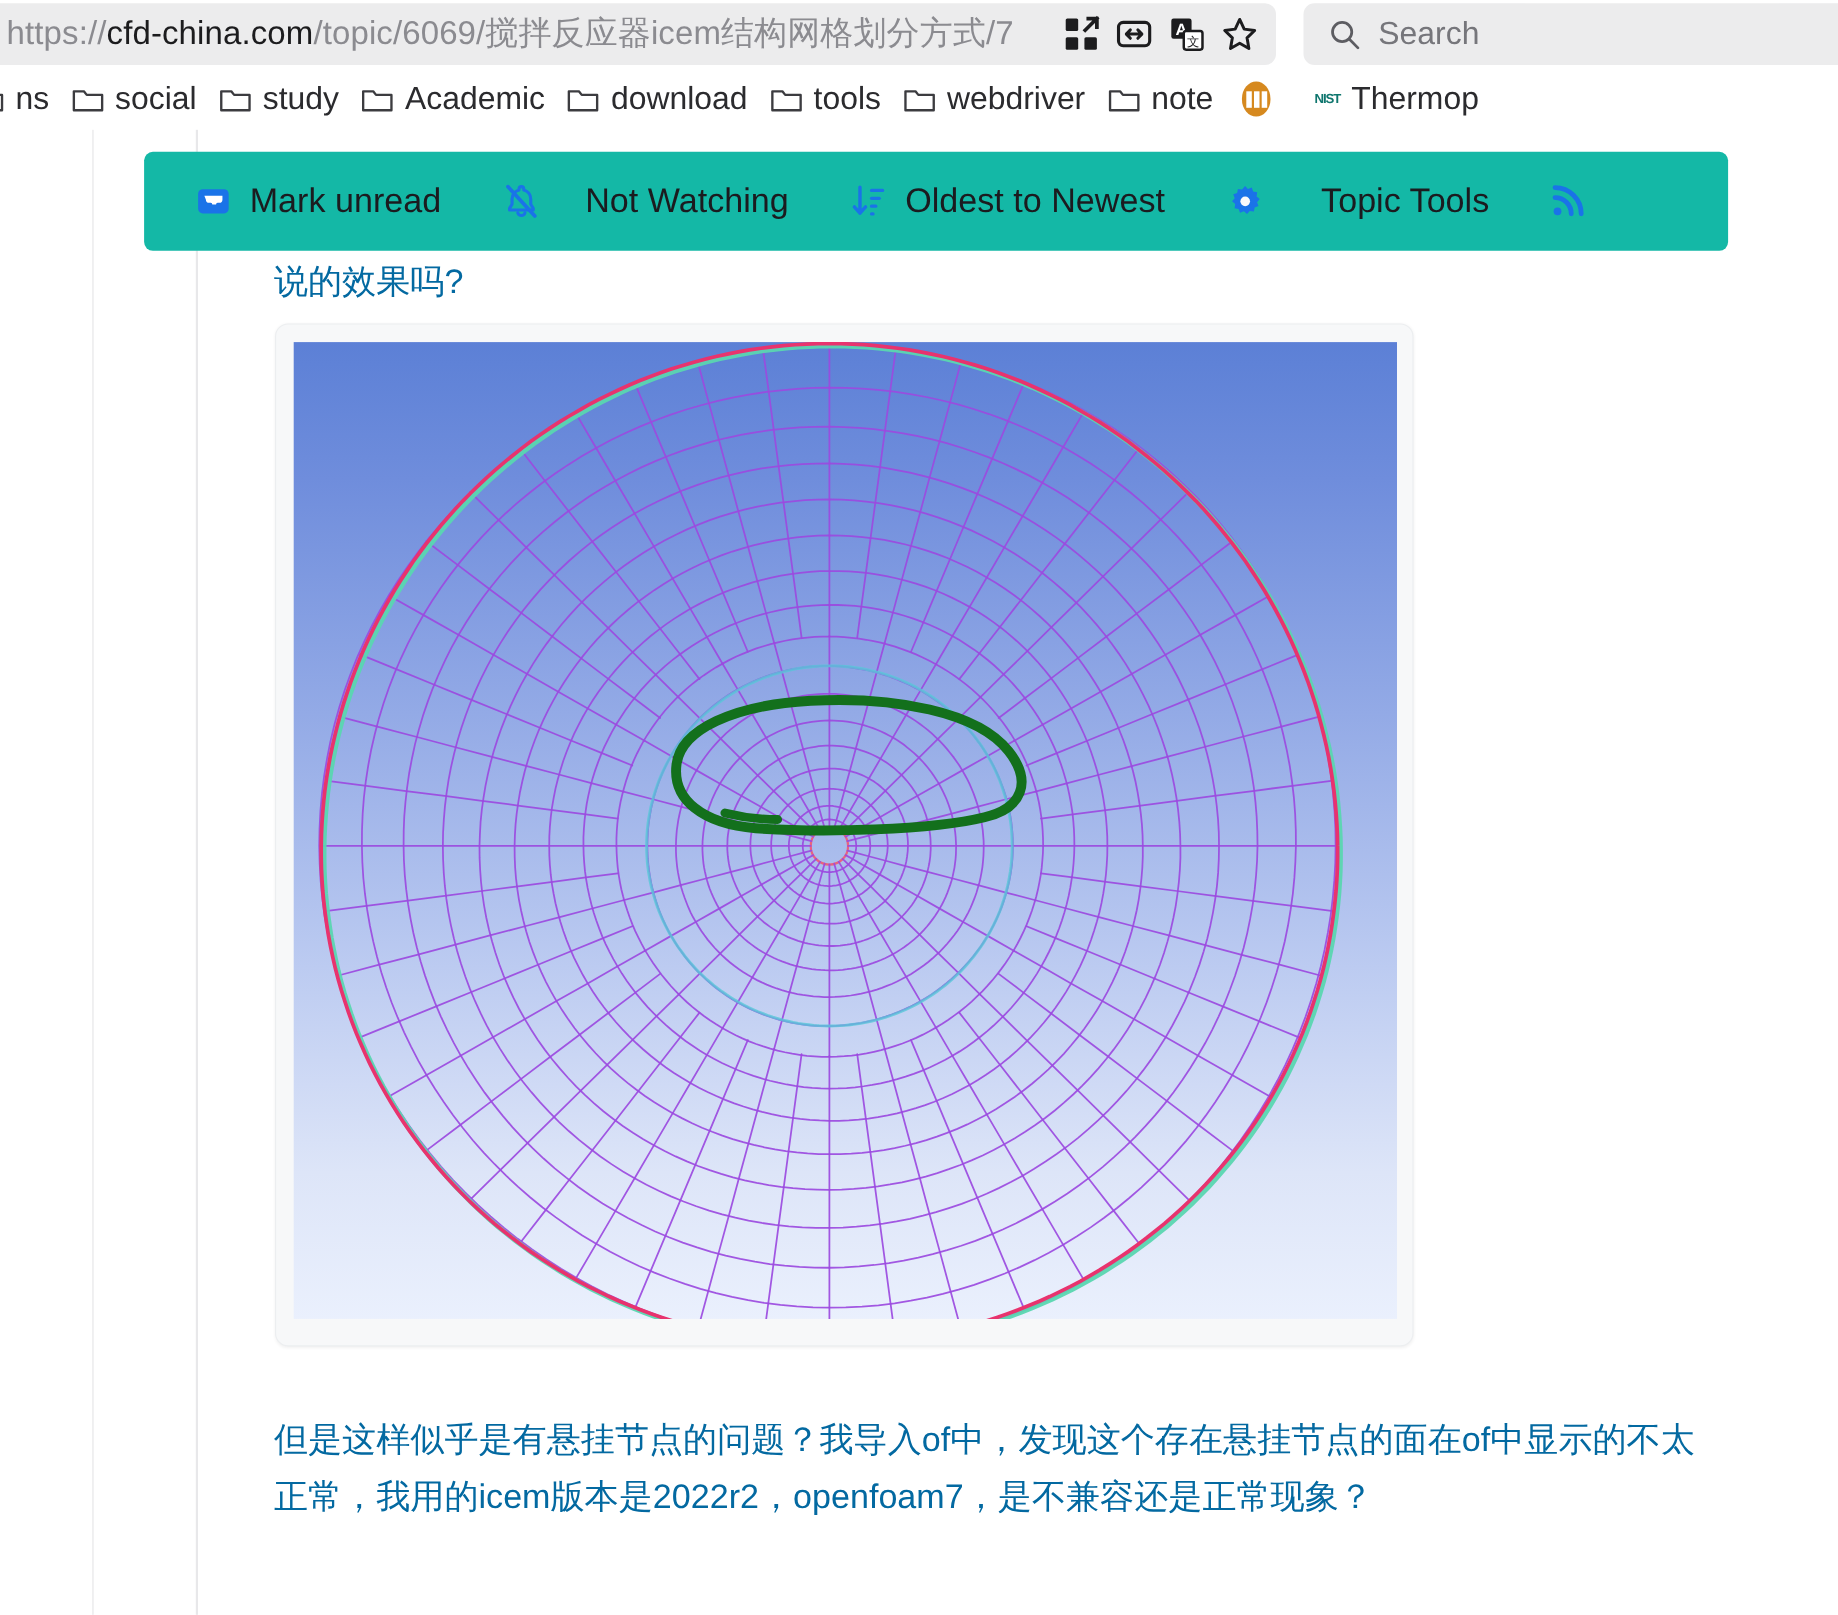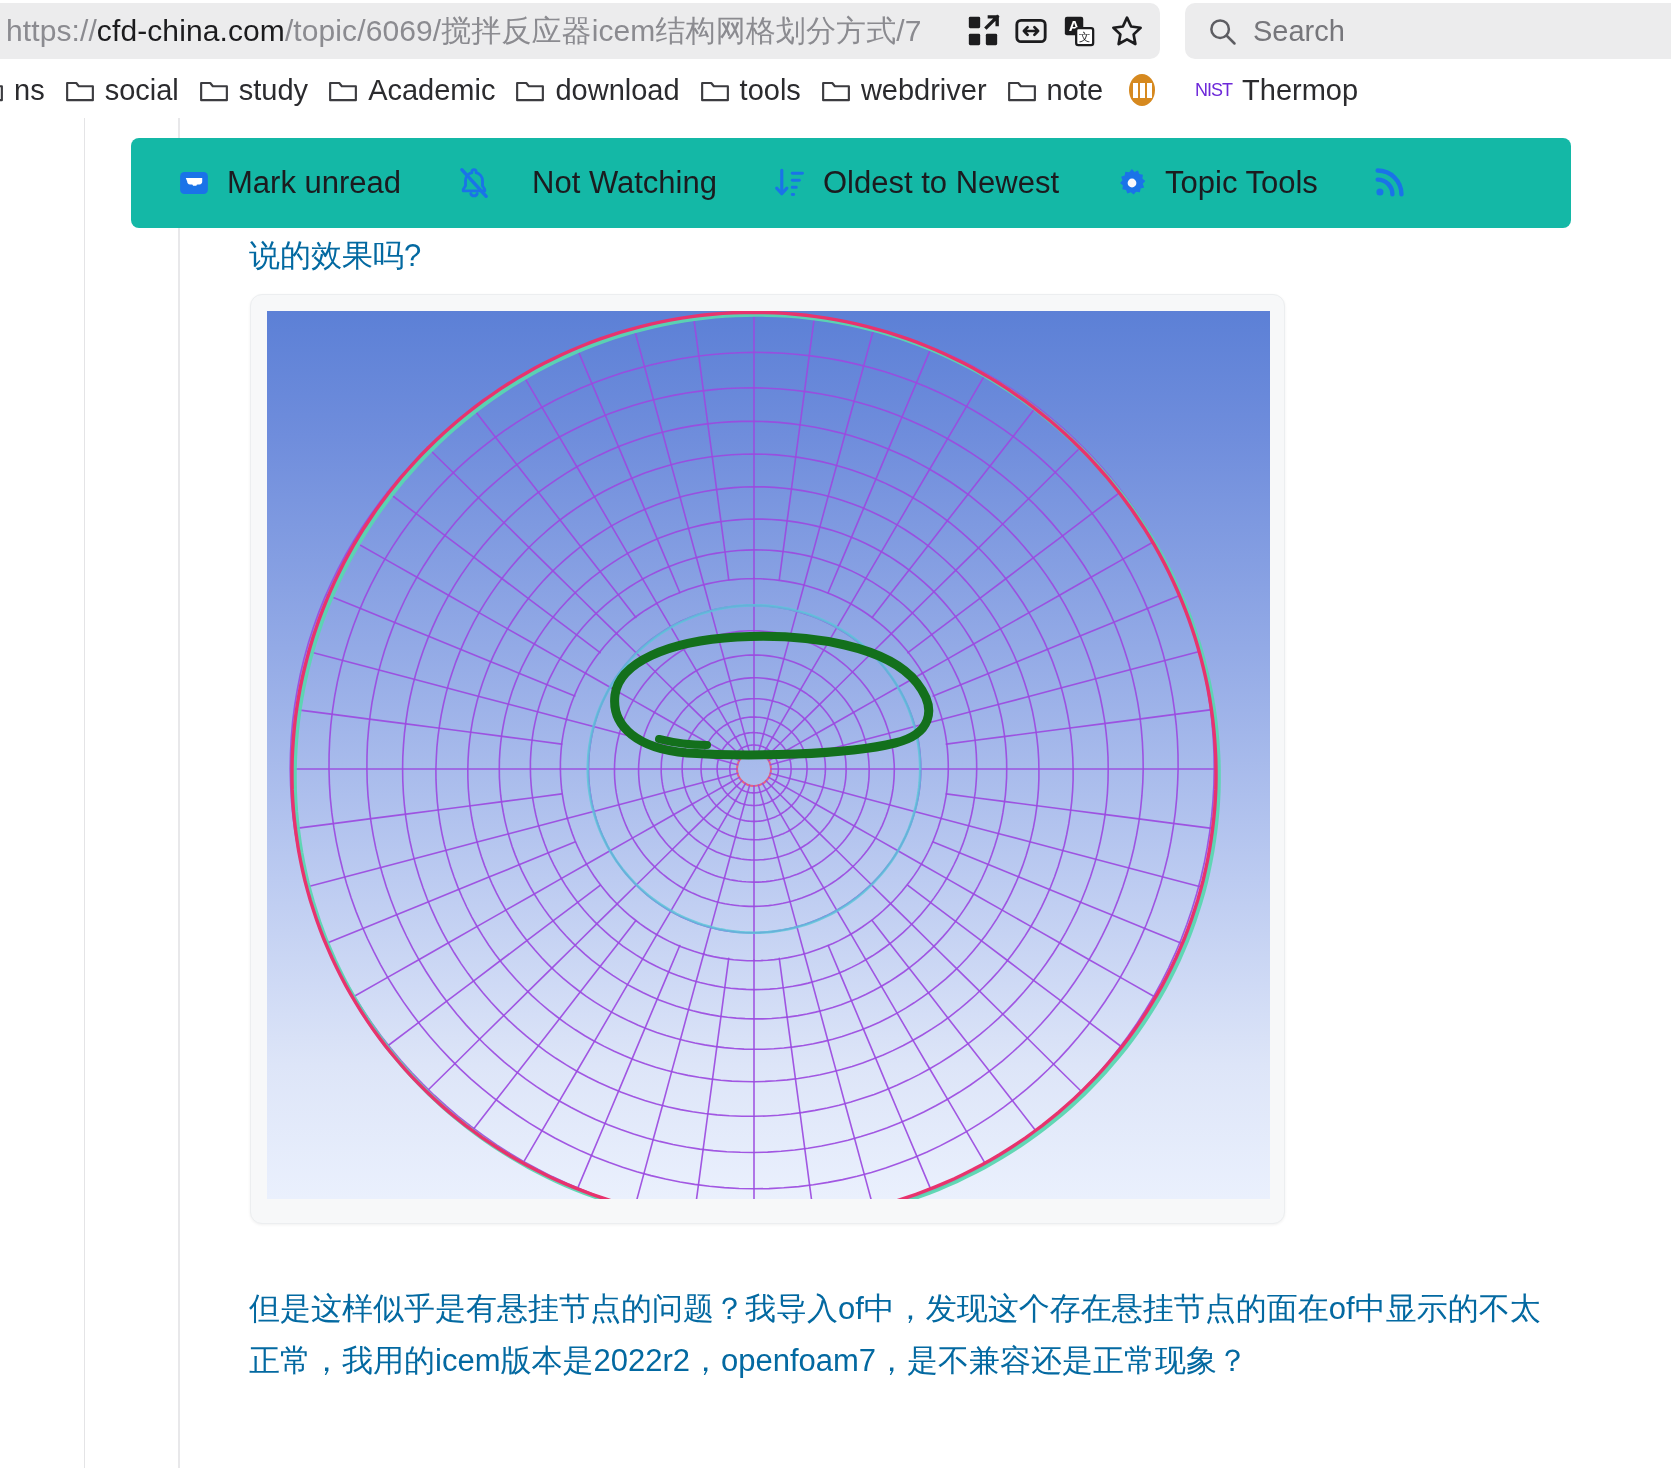--- a/index.html
+++ b/index.html
@@ -68,21 +68,21 @@
     border-radius: 6px;
   }
   .bm-label {
     font-size: 29px; color: #2b2b2e; line-height: 34px;
   }
   .bm-icon { margin-right: 10px; display: inline-flex; align-items: center; }
   .folder-ico { width: 30px; height: 26px; }
   .bm-cut { margin-left: -34px; }
 
   .nist-logo {
-    font-size: 18px; font-weight: normal; color: #6d28d9;
+    font-size: 12px; font-weight: bold; color: #0f766e;
     letter-spacing: -1px; font-family: "Liberation Sans", sans-serif;
     border: 0; transform: scaleY(1.0);
   }
   .oval-ico {
     width: 26px; height: 32px; border-radius: 50%;
     background: #d6891f; display: inline-flex;
     align-items: center; justify-content: center;
   }
   .oval-ico i {
     display: block; width: 5px; height: 15px; background: #ffffff;
@@ -330,21 +330,21 @@
           <path d="M6.2 3 V19.6 M6.2 19.6 L2.6 15.6 M6.2 19.6 L9.8 15.6" stroke="#1a73e8" stroke-width="2.2" fill="none" stroke-linecap="round" stroke-linejoin="round"></path>
           <rect x="12.6" y="4.0" width="9.2" height="2.1" rx="1" fill="#1a73e8"></rect>
           <rect x="12.6" y="9.0" width="7.0" height="2.1" rx="1" fill="#1a73e8"></rect>
           <rect x="12.6" y="14.0" width="4.8" height="2.1" rx="1" fill="#1a73e8"></rect>
           <rect x="12.6" y="19.0" width="3.0" height="2.1" rx="1" fill="#1a73e8"></rect>
         </svg>
       </span>
       <span class="tt-label">Oldest to Newest</span>
     </div>
 
-    <div class="tt-btn" style="padding-left:34px;">
+    <div class="tt-btn" style="padding-left:34px;gap:36px;">
       <span class="tt-ico">
         <svg width="34" height="34" viewBox="0 0 24 24">
           <path d="M12 1.6 l1.9 2.1 2.6 -1.0 0.9 2.6 2.7 0.5 -0.4 2.8 2.1 1.8 -1.8 2.1 1.0 2.6 -2.6 0.9 -0.5 2.7 -2.8 -0.4 -1.8 2.1 -2.1 -1.8 -2.6 1.0 -0.9 -2.6 -2.7 -0.5 0.4 -2.8 -2.1 -1.8 1.8 -2.1 -1.0 -2.6 2.6 -0.9 0.5 -2.7 2.8 0.4 Z" fill="#1a73e8" transform="translate(0.4,0.6) scale(0.96)"></path>
           <circle cx="12" cy="12" r="3.1" fill="#f8f9fa"></circle>
         </svg>
       </span>
       <span class="tt-label">Topic Tools</span>
     </div>
 
     <div class="tt-btn" id="tt-rss">

